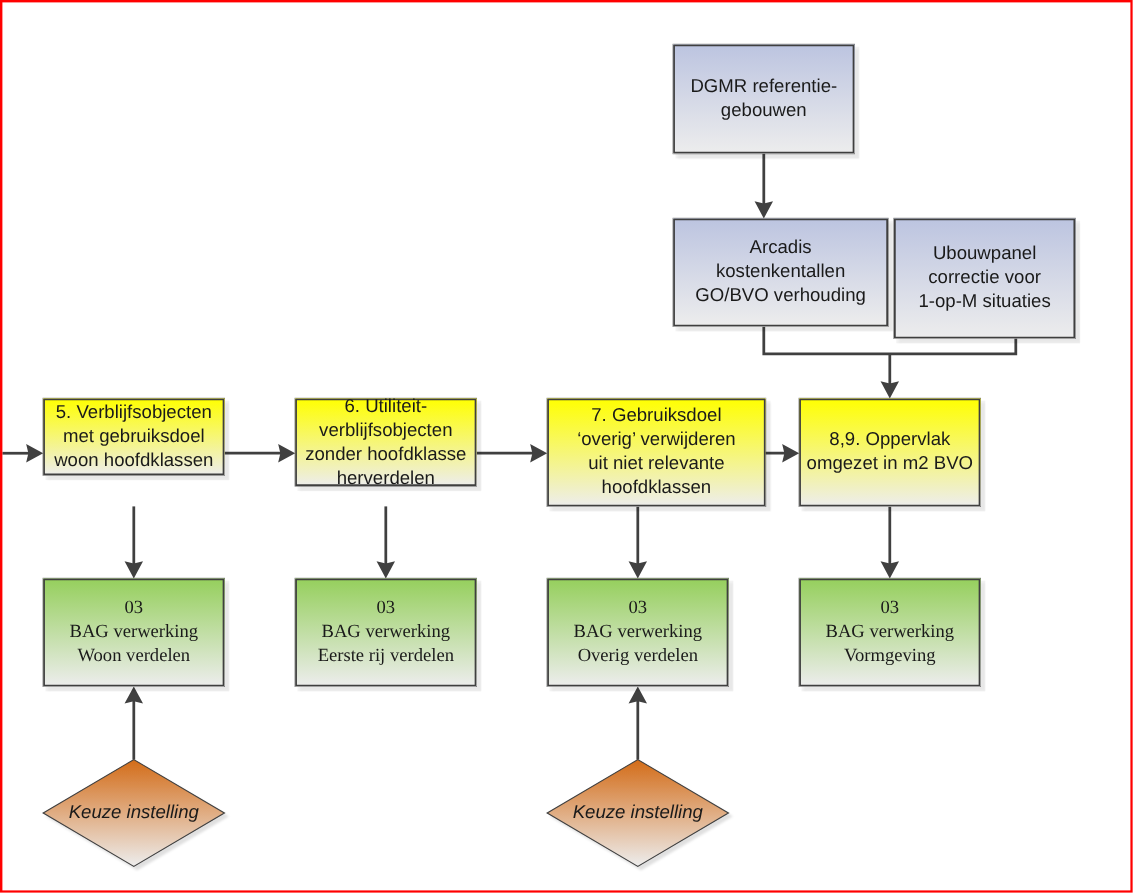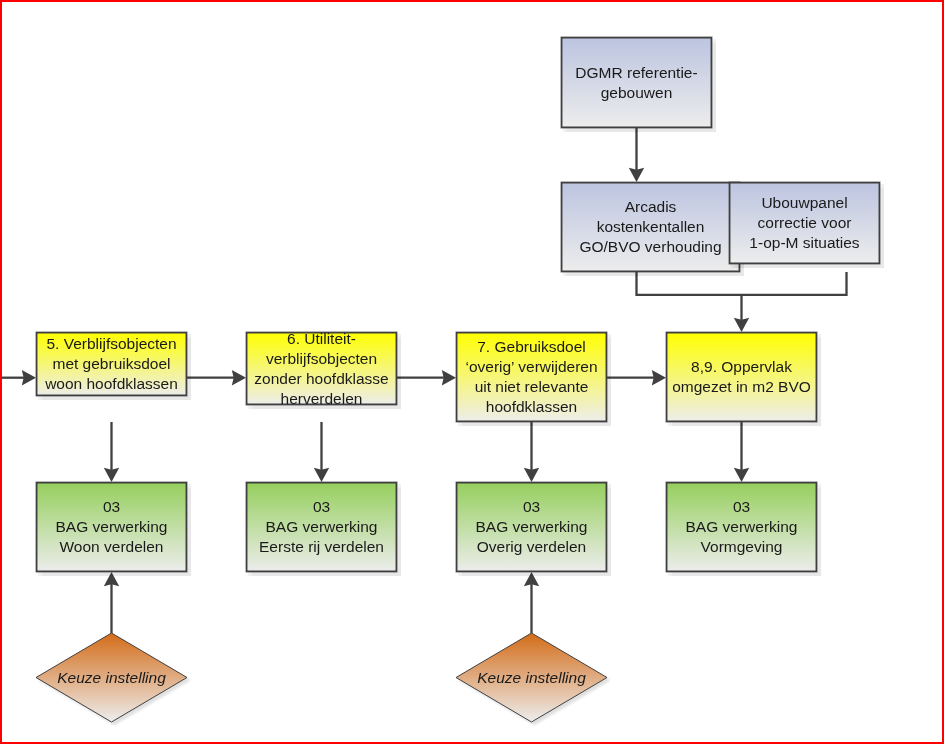--- a/index.html
+++ b/index.html
@@ -13,21 +13,21 @@
   .rect{box-shadow:inset 0 0 0 1.45px #3F3F3F,
                    0 0 0 0.5px rgba(63,63,63,0.72),
                    3px 3px 0 1.1px rgba(0,0,0,0.05),
                    4px 4px 1.6px 0.1px rgba(0,0,0,0.04);}
   .label{position:absolute;left:0;top:0;width:100%;height:100%;
          display:flex;flex-direction:column;align-items:center;justify-content:center;
          text-align:center;color:#1a1a1a;font-size:15.5px;line-height:20px;
          white-space:nowrap;-webkit-font-smoothing:antialiased;opacity:0.999;}
   .blue  {background:linear-gradient(to bottom,#BCC4E0 0%,#EDEDED 100%);}
   .yellow{background:linear-gradient(to bottom,#FFFF00 0%,#EDEDED 100%);}
-  .green {background:linear-gradient(to bottom,#95CF5C 0%,#EDEDED 100%);}
+  .green {background:linear-gradient(to bottom,#95CF5C 0%,#EDEDED 100%);font-family:Liberation Serif, serif;}
   svg.lines{position:absolute;left:0;top:0;width:944px;height:744px;
             pointer-events:none;overflow:visible;}
   .diamond-label{z-index:3;font-style:italic;}
 </style>
 </head>
 <body>
 
 <div id="canvas">
 
   <div id="redframe" style="border-color: rgb(255, 0, 0);"></div>
@@ -83,21 +83,21 @@
       <span>gebouwen</span>
     </div>
   </div>
   <div class="node rect blue" style="left:561px;top:182px;width:179px;height:90px">
     <div class="label">
       <span>Arcadis</span>
       <span>kostenkentallen</span>
       <span>GO/BVO verhouding</span>
     </div>
   </div>
-  <div class="node rect blue" style="left:729px;top:182px;width:151px;height:82px">
+  <div class="node rect blue" style="left:745px;top:182px;width:151px;height:100px">
     <div class="label">
       <span>Ubouwpanel</span>
       <span>correctie voor</span>
       <span>1-op-M situaties</span>
     </div>
   </div>
   <div class="node rect yellow" style="left:36px;top:332px;width:151px;height:64px">
     <div class="label">
       <span>5. Verblijfsobjecten</span>
       <span>met gebruiksdoel</span>
@@ -105,21 +105,21 @@
     </div>
   </div>
   <div class="node rect yellow" style="left:246px;top:332px;width:151px;height:73px">
     <div class="label">
       <span>6. Utiliteit-</span>
       <span>verblijfsobjecten</span>
       <span>zonder hoofdklasse</span>
       <span>herverdelen</span>
     </div>
   </div>
-  <div class="node rect yellow" style="left:456px;top:332px;width:151px;height:90px">
+  <div class="node rect yellow" style="left:456px;top:332px;width:182px;height:90px">
     <div class="label">
       <span>7. Gebruiksdoel</span>
       <span>‘overig’ verwijderen</span>
       <span>uit niet relevante</span>
       <span>hoofdklassen</span>
     </div>
   </div>
   <div class="node rect yellow" style="left:666px;top:332px;width:151px;height:90px">
     <div class="label">
       <span>8,9. Oppervlak</span>

